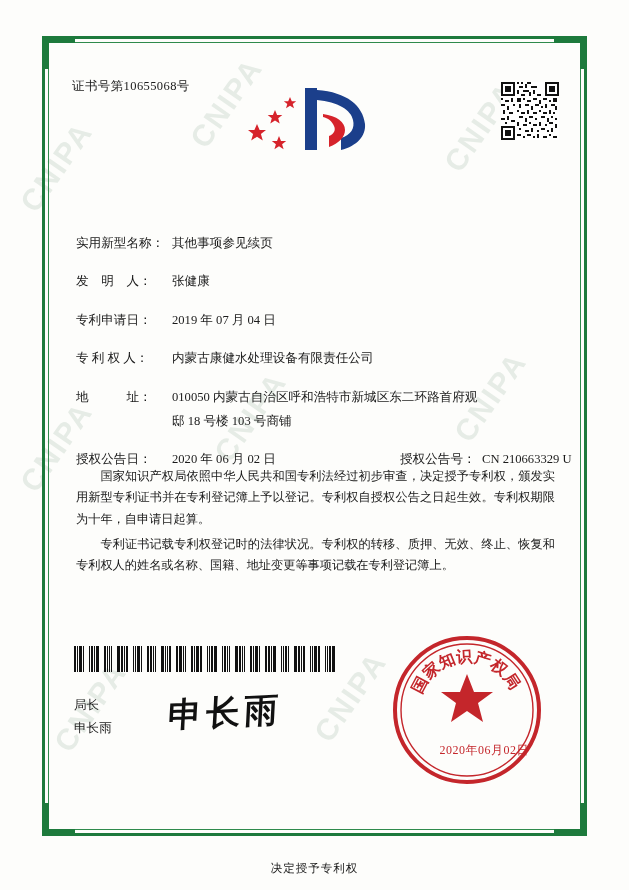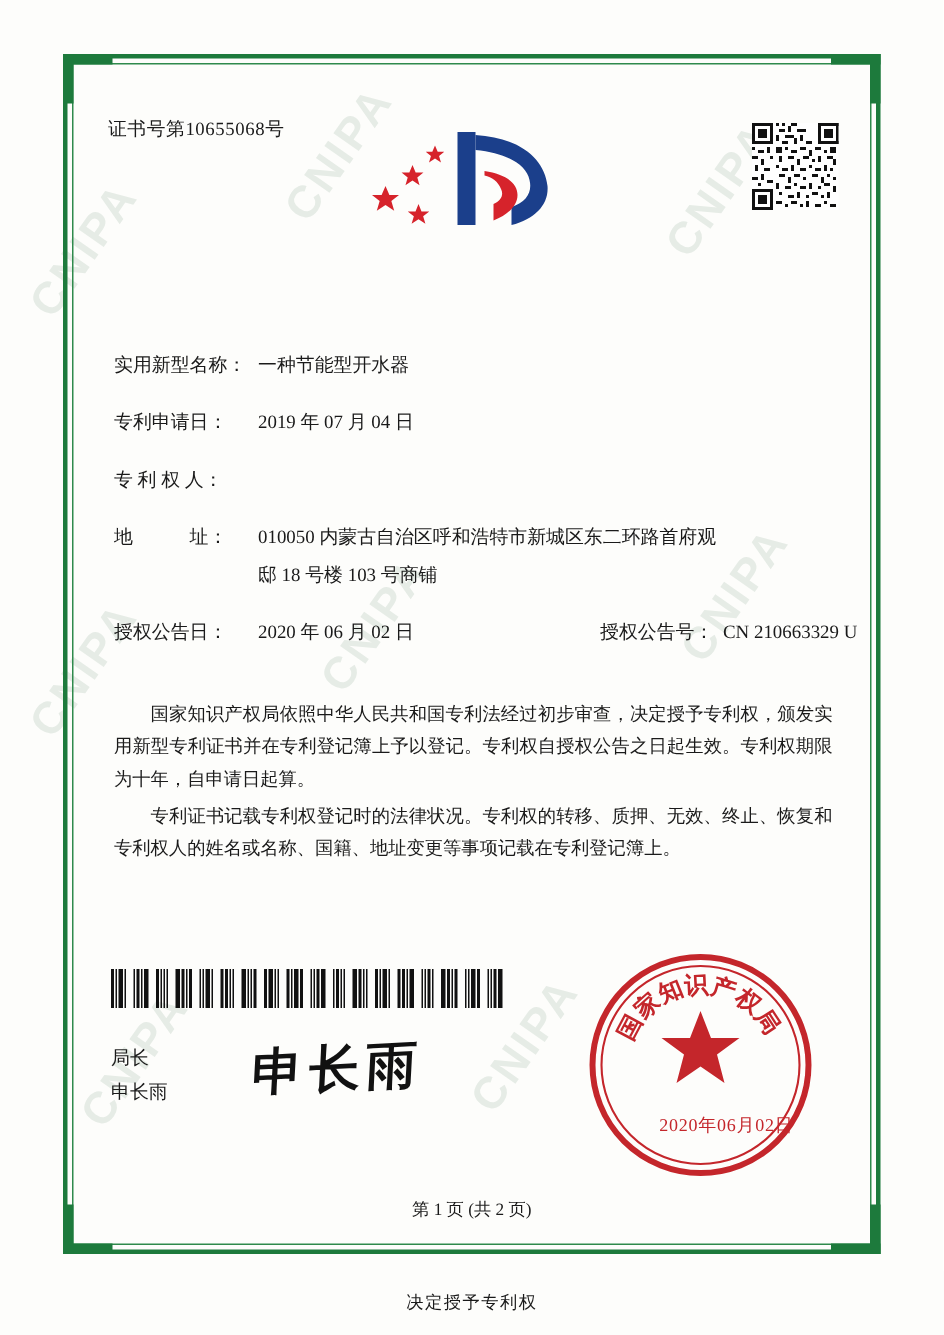--- a/index.html
+++ b/index.html
@@ -356,28 +356,33 @@
             <rect x="24" y="26" width="1" height="1"></rect>
             <rect x="26" y="27" width="2" height="1"></rect>
         </g>
       </svg>
     </div>
 
 
     <div class="fields">
       <div class="row">
         <div class="label">实用新型名称：</div>
-        <div class="value">一种节能型开水器</div>
+        <div class="value">其他事项参见续页</div>
+      </div>
+      <div class="row">
+        <div class="label">发　明　人：</div>
+        <div class="value">张健康</div>
       </div>
       <div class="row">
         <div class="label">专利申请日：</div>
         <div class="value">2019 年 07 月 04 日</div>
       </div>
       <div class="row">
         <div class="label">专 利 权 人：</div>
+        <div class="value">内蒙古康健水处理设备有限责任公司</div>
       </div>
       <div class="row">
         <div class="label">地　　　址：</div>
         <div class="value">010050 内蒙古自治区呼和浩特市新城区东二环路首府观</div>
       </div>
       <div class="addr-second">邸 18 号楼 103 号商铺</div>
       <div class="row two">
         <div class="label">授权公告日：</div>
         <div class="value">2020 年 06 月 02 日</div>
         <div class="label2">授权公告号：</div>
@@ -429,17 +434,16 @@
           <text x="76" y="28" text-anchor="middle" transform="rotate(-22 76 76)">知</text>
           <text x="76" y="28" text-anchor="middle" transform="rotate(-3 76 76)">识</text>
           <text x="76" y="28" text-anchor="middle" transform="rotate(17 76 76)">产</text>
           <text x="76" y="28" text-anchor="middle" transform="rotate(37 76 76)">权</text>
           <text x="76" y="28" text-anchor="middle" transform="rotate(57 76 76)">局</text>
         </g>
       </svg>
     </div>
     <div class="seal-date">2020年06月02日</div>
 
-    <div class="page-num">第 1 页 (共 2 页)</div>
   </div>
 
   <div class="footer-note">决定授予专利权</div>
 </div>
 
 </body></html>

